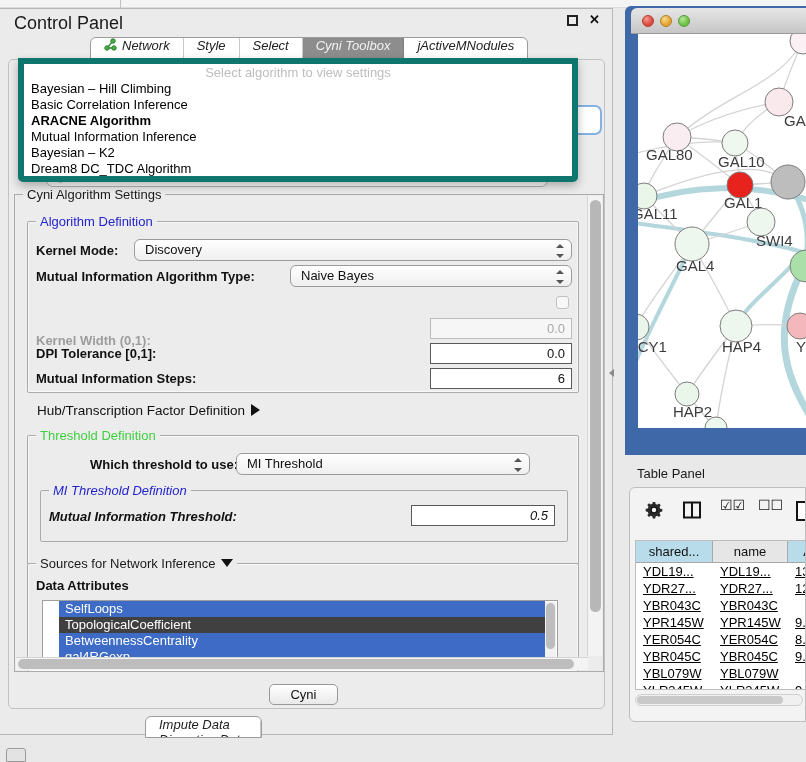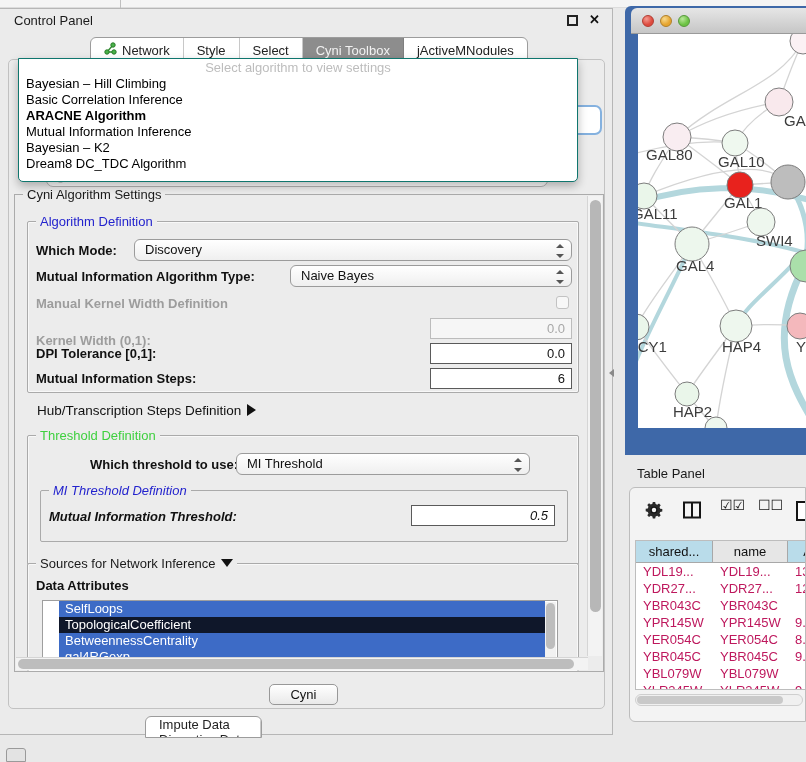--- a/index.html
+++ b/index.html
@@ -8,46 +8,46 @@
   .abs { position:absolute; }
 
   
   #top-strip { left:0; top:0; width:806px; height:8px; background:#f4f4f4; border-bottom:1px solid #dcdcdc; }
   #top-tick { left:120px; top:0; width:1px; height:8px; background:#bfbfbf; }
 
   
   #control-panel { left:0; top:8px; width:613px; height:727px; background:#ebebeb;
     border:1px solid #b6b6b6; border-left:none; }
   #cp-titlebar { left:0; top:0; width:100%; height:24px; }
-  #cp-title { left:14px; top:4px; font-size:13px; color:#1a1a1a; }
+  #cp-title { left:14px; top:4px; font-size:18px; color:#1a1a1a; }
   #cp-float-btn { right:34px; top:6px; width:11px; height:11px; border:2px solid #222; }
   #cp-close-btn { right:12px; top:3px; font-size:13px; font-weight:bold; color:#111; }
 
   
   .tabbar { display:flex; background:#fff; border:1px solid #9c9c9c; border-radius:6px 6px 0 0;
     height:22px; font-size:13px; color:#222; overflow:hidden; }
-  .tabbar .tab { display:flex; align-items:flex-end; gap:5px; padding:0 13px; height:100%;
-    border-right:1px solid #c8c8c8; white-space:nowrap; }
+  .tabbar .tab { display:flex; align-items:flex-start; gap:5px; padding:0 13px; height:100%;
+    border-right:1px solid #c8c8c8; white-space:nowrap;font-style:italic; }
   .tabbar .tab:last-child { border-right:none; }
   .tabbar .tab.selected { background:#8d8d8d; color:#f2f2f2; border-right-color:#7f7f7f; }
   #cp-tabs { left:90px; top:28px; }
 
   #cp-content { left:8px; top:50px; width:597px; height:650px; background:#ececec;
     border:1px solid #c2c2c2; border-radius:5px; }
 
   
   #combo-focus-fragment { left:560px; top:96px; width:42px; height:30px; background:#fff;
     border:2px solid #84b1df; border-radius:7px; z-index:4; }
   #hidden-combo { left:46px; top:156px; width:502px; height:22px; background:#fdfdfd;
     border:1px solid #b3b3b3; border-radius:7px; z-index:4; font-size:13px; color:#c9c9c9;
     line-height:20px; padding-left:10px; overflow:hidden; }
 
   
   #algo-dropdown { left:18px; top:49px; width:560px; height:124px; background:#fff;
-    border:1px solid #0f766e; border-radius:0 0 5px 5px; box-shadow:0 4px 10px rgba(0,0,0,.28);
+    border:6px solid #0f766e; border-radius:0 0 5px 5px; box-shadow:0 4px 10px rgba(0,0,0,.28);
     z-index:10; }
   #algo-placeholder { text-align:center; font-size:13px; color:#bdbdbd; height:17px; line-height:17px; }
   .dd-item { font-size:13px; color:#000000; height:16px; line-height:16px; padding-left:7px; white-space:nowrap; }
   .dd-item.bold { font-weight:bold; }
 
   
   #settings-panel { left:14px; top:185px; width:590px; height:478px; background:#ececec;
     border:1px solid #ababab; }
   .group { position:absolute; border:1px solid #aaa; border-radius:2px;
     box-shadow:inset 0 0 0 1px #f8f8f8; }
@@ -117,21 +117,21 @@
   #table-panel { left:629px; top:487px; width:177px; height:235px; background:#f3f3f3;
     border:1px solid #bdbdbd; border-radius:6px 0 0 6px; overflow:hidden; }
   #tp-toolbar { position:absolute; left:0; top:6px; width:100%; height:36px; }
   .tp-icon { position:absolute; top:6px; color:#141414; }
   #tp-table { position:absolute; left:5px; top:52px; width:172px; height:150px; background:#fff;
     border:1px solid #bdbdbd; border-right:none; overflow:hidden; font-size:13px; }
   .th-row { display:flex; height:22px; }
   .th-cell { border-right:1px solid #a8a8a8; border-bottom:1px solid #a8a8a8;
     text-align:center; line-height:21px; color:#111; overflow:hidden; white-space:nowrap; flex:none; }
   .th-blue { background:#b9dcea; } .th-gray { background:#e6e6e6; }
-  .td-row { display:flex; height:17px; line-height:17px; color:#be185d; }
+  .td-row { display:flex; height:17px; line-height:17px; color:#000000;text-decoration:underline; }
   .td-cell { padding-left:7px; overflow:hidden; white-space:nowrap; flex:none; }
   #tp-hscroll { position:absolute; left:5px; top:206px; width:168px; height:12px; background:#f0f0f0;
     border:1px solid #cfcfcf; border-radius:6px; }
   #tp-hthumb { position:absolute; left:1px; top:1px; width:146px; height:8px; background:#c9c9c9; border-radius:4px; }
 
   
   #mini-window-icon { left:6px; top:748px; width:20px; height:14px; background:#e3e3e3;
     border:1px solid #9a9a9a; border-radius:3px 3px 0 0; }
 </style>
 </head>
@@ -187,47 +187,46 @@
         <div class="dd-item">Bayesian – K2</div>
         <div class="dd-item">Dream8 DC_TDC Algorithm</div>
       </div>
   </div>
 
   <div class="abs" id="settings-panel">
     <span class="group-title t-black" style="left:8px;">Cyni Algorithm Settings</span>
 
     <div class="group" style="left:12px; top:26px; width:552px; height:172px;">
       <span class="group-title t-blue">Algorithm Definition</span>
-      <span class="lbl bold" style="left:8px; top:21px;">Which Mode:</span>
+      <span class="lbl bold" style="left:8px; top:21px;">Kernel Mode:</span>
       <div class="combo" style="left:106px; top:17px; width:438px;">
         <span>Discovery</span>
         <span class="arrows">
             <i class="up"></i>
             <i class="dn"></i>
           </span>
       </div>
       <span class="lbl bold" style="left:8px; top:47px;">Mutual Information Algorithm Type:</span>
       <div class="combo" style="left:262px; top:43px; width:282px;">
         <span>Naive Bayes</span>
         <span class="arrows">
             <i class="up"></i>
             <i class="dn"></i>
           </span>
       </div>
-      <span class="lbl dis" style="left:8px; top:74px;">Manual Kernel Width Definition</span>
       <div class="checkbox" style="left:528px; top:74px;"></div>
       <span class="lbl dis" style="left:8px; top:99px;margin-top:12px;">Kernel Width (0,1):</span>
       <div class="field dis" style="left:402px; top:96px; width:142px;">0.0</div>
       <span class="lbl bold" style="left:8px; top:124px;">DPI Tolerance [0,1]:</span>
       <div class="field" style="left:402px; top:121px; width:142px;">0.0</div>
       <span class="lbl bold" style="left:8px; top:149px;">Mutual Information Steps:</span>
       <div class="field" style="left:402px; top:146px; width:142px;">6</div>
     </div>
 
-    <span class="lbl" style="left:22px; top:208px; font-size:13.5px;"><span>Hub/Transcription Steps Definition</span><span class="tri-right"></span></span>
+    <span class="lbl" style="left:22px; top:208px; font-size:13.5px;"><span>Hub/Transcription Factor Definition</span><span class="tri-right"></span></span>
 
     <div class="group" style="left:12px; top:240px; width:552px; height:130px;padding-left:34px;">
       <span class="group-title t-green">Threshold Definition</span>
       <span class="lbl bold" style="left:62px; top:21px;">Which threshold to use:</span>
       <div class="combo" style="left:208px; top:17px; width:294px;">
         <span>MI Threshold</span>
         <span class="arrows">
             <i class="up"></i>
             <i class="dn"></i>
           </span>
@@ -238,21 +237,21 @@
         <div class="field" style="left:370px; top:14px; width:144px;">0.5</div>
       </div>
     </div>
 
     <div class="group" style="left:12px; top:368px; width:552px; height:108px; border-bottom:none;">
       <span class="group-title t-black"><span>Sources for Network Inference</span><span class="tri-down"></span></span>
       <span class="lbl bold" style="left:8px; top:14px;">Data Attributes</span>
       <div id="attr-list">
         <div id="attr-items">
             <div class="attr-item" style="background: rgb(61, 107, 198);">SelfLoops</div>
-            <div class="attr-item" style="background: #0f172a;">TopologicalCoefficient</div>
+            <div class="attr-item" style="background: #404040;">TopologicalCoefficient</div>
             <div class="attr-item" style="background: rgb(61, 107, 198);">BetweennessCentrality</div>
             <div class="attr-item" style="background: rgb(61, 107, 198);">gal4RGexp</div>
           </div>
         <div id="attr-vscroll">
             <div id="attr-vthumb"></div>
           </div>
       </div>
     </div>
 
     <div id="set-vscroll">

